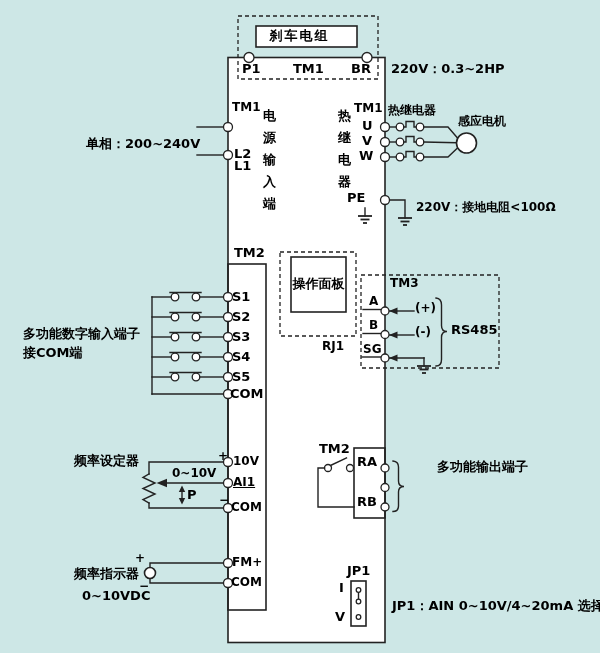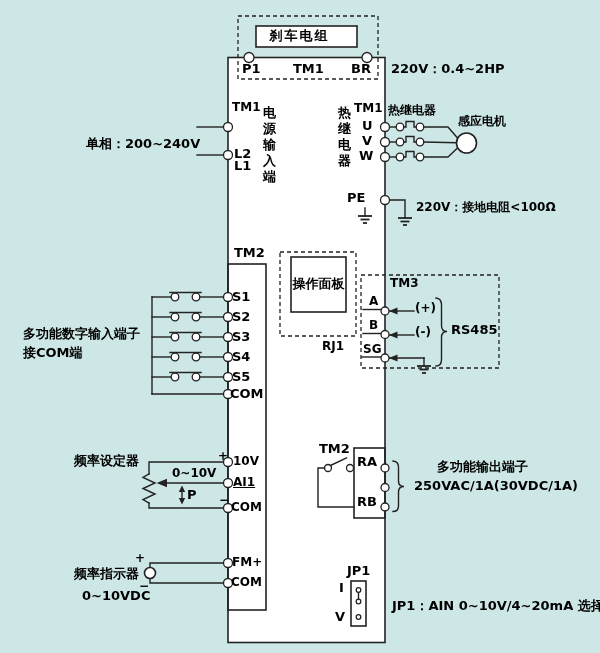--- a/index.html
+++ b/index.html
@@ -5,21 +5,21 @@
   html,body{margin:0;padding:0;}
   body{width:600px;height:653px;overflow:hidden;}
   #canvas{position:relative;width:600px;height:653px;background:#cde7e6;
           font-family:"DejaVu Sans","Liberation Sans",sans-serif;}
   #wires{position:absolute;left:0;top:0;}
   .lbl{position:absolute;font-weight:bold;font-size:13px;color:#000;
        white-space:nowrap;line-height:1.1;}
   .s12{font-size:12px;}
   .ctr{text-align:center;}
   .vtext{width:15px;white-space:normal;word-break:break-all;
-         line-height:16px;text-align:center;font-size:13px;}
+         line-height:22px;text-align:center;font-size:13px;}
   .sp{letter-spacing:2px;}
   
   .b{stroke:#222;stroke-width:1.6;fill:none;}
   .bf{stroke:#222;stroke-width:1.6;fill:#fff;}
   .dash{stroke:#222;stroke-width:1.3;fill:none;stroke-dasharray:4 3;}
   .w{stroke:#222;stroke-width:1.4;fill:none;stroke-linecap:square;}
   .t{fill:#fff;stroke:#222;stroke-width:1.3;}
   .ah{fill:#222;stroke:none;}
   .gb{stroke:#222;stroke-width:1.8;fill:none;}
 </style>
@@ -209,21 +209,21 @@
     <circle class="t" cx="385" cy="507" r="4"></circle>
     <circle class="t" cx="228" cy="563" r="4.5"></circle>
     <circle class="t" cx="228" cy="583" r="4.5"></circle>
   </g>
 </svg>
 
 <div class="lbl ctr sp" style="left:256px;top:29px;width:87px;font-family:Liberation Serif, serif;">刹车电组</div>
 <div class="lbl" style="left:242px;top:62px;">P1</div>
 <div class="lbl" style="left:293px;top:62px;">TM1</div>
 <div class="lbl" style="left:351px;top:62px;">BR</div>
-<div class="lbl" style="left:391px;top:62px;">220V：0.4~2HP</div>
+<div class="lbl" style="left:391px;top:62px;">220V：0.3~2HP</div>
 
 <div class="lbl s12" style="left:232px;top:101px;">TM1</div>
 <div class="lbl" style="left:234px;top:119px;margin-top:40px;">L1</div>
 <div class="lbl" style="left:234px;top:147px;">L2</div>
 <div class="lbl" style="left:86px;top:137px;">单相：200~240V</div>
 <div class="lbl vtext" style="left:262px;top:105px;">电源输入端</div>
 
 <div class="lbl vtext" style="left:337px;top:105px;">热继电器</div>
 <div class="lbl s12" style="left:354px;top:102px;">TM1</div>
 <div class="lbl" style="left:362px;top:119px;">U</div>
@@ -262,21 +262,20 @@
 <div class="lbl s12" style="left:219px;top:494px;">−</div>
 <div class="lbl s12" style="left:231px;top:501px;">COM</div>
 <div class="lbl s12" style="left:172px;top:467px;">0~10V</div>
 <div class="lbl" style="left:187px;top:488px;">P</div>
 <div class="lbl" style="left:74px;top:454px;">频率设定器</div>
 
 <div class="lbl" style="left:319px;top:442px;">TM2</div>
 <div class="lbl" style="left:357px;top:455px;">RA</div>
 <div class="lbl" style="left:357px;top:495px;">RB</div>
 <div class="lbl" style="left:437px;top:460px;">多功能输出端子</div>
-<div class="lbl" style="left:414px;top:479px;">250VAC/1A(30VDC/1A)</div>
 
 <div class="lbl s12" style="left:135px;top:552px;">+</div>
 <div class="lbl s12" style="left:232px;top:556px;">FM+</div>
 <div class="lbl s12" style="left:231px;top:576px;">COM</div>
 <div class="lbl s12" style="left:139px;top:580px;">−</div>
 <div class="lbl" style="left:74px;top:567px;">频率指示器</div>
 <div class="lbl" style="left:82px;top:589px;">0~10VDC</div>
 
 <div class="lbl" style="left:347px;top:564px;">JP1</div>
 <div class="lbl" style="left:339px;top:581px;">I</div>

